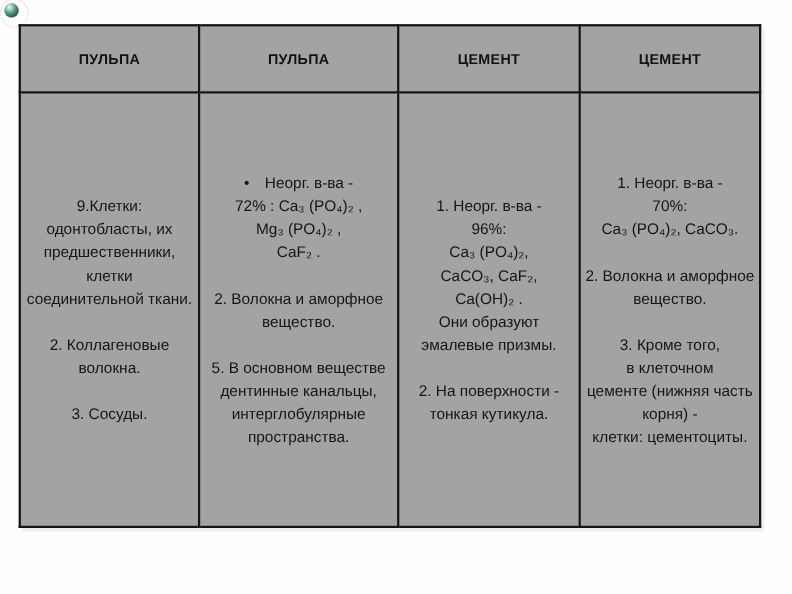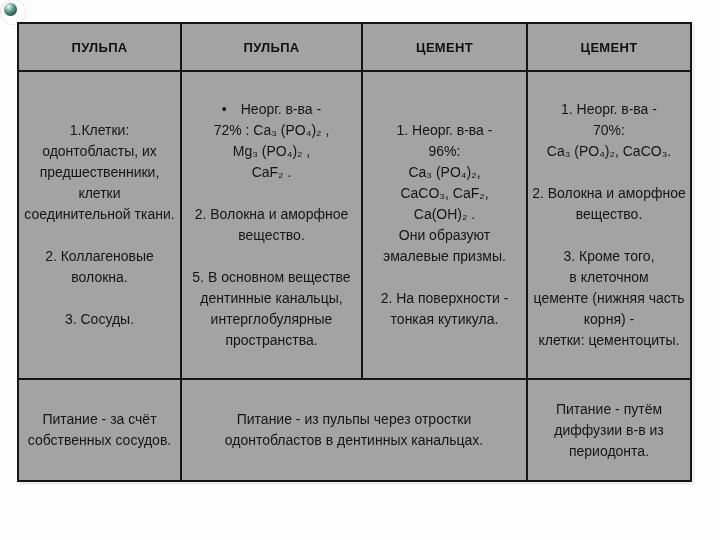--- a/index.html
+++ b/index.html
@@ -98,21 +98,21 @@
       <col style="width:164px">
     </colgroup>
     <tbody>
         <tr class="header-row">
       <th>ПУЛЬПА</th>
       <th>ПУЛЬПА</th>
       <th>ЦЕМЕНТ</th>
       <th>ЦЕМЕНТ</th>
     </tr>
     <tr class="body-row">
-      <td>1.Клетки:
+      <td>9.Клетки:
 одонтобласты, их
 предшественники,
 клетки
 соединительной ткани.
 
 2. Коллагеновые
 волокна.
 
 3. Сосуды.</td>
       <td>• Неорг. в-ва -
@@ -143,25 +143,16 @@
 
 2. Волокна и аморфное
 вещество.
 
 3. Кроме того,
 в клеточном
 цементе (нижняя часть
 корня) -
 клетки: цементоциты.</td>
     </tr>
-    <tr class="feeding-row">
-      <td>Питание - за счёт
-собственных сосудов.</td>
-      <td colspan="2">Питание - из пульпы через отростки
-одонтобластов в дентинных канальцах.</td>
-      <td>Питание - путём
-диффузии в-в из
-периодонта.</td>
-    </tr>
   </tbody>
     </table>
 
 </div>
 
 </body></html>

